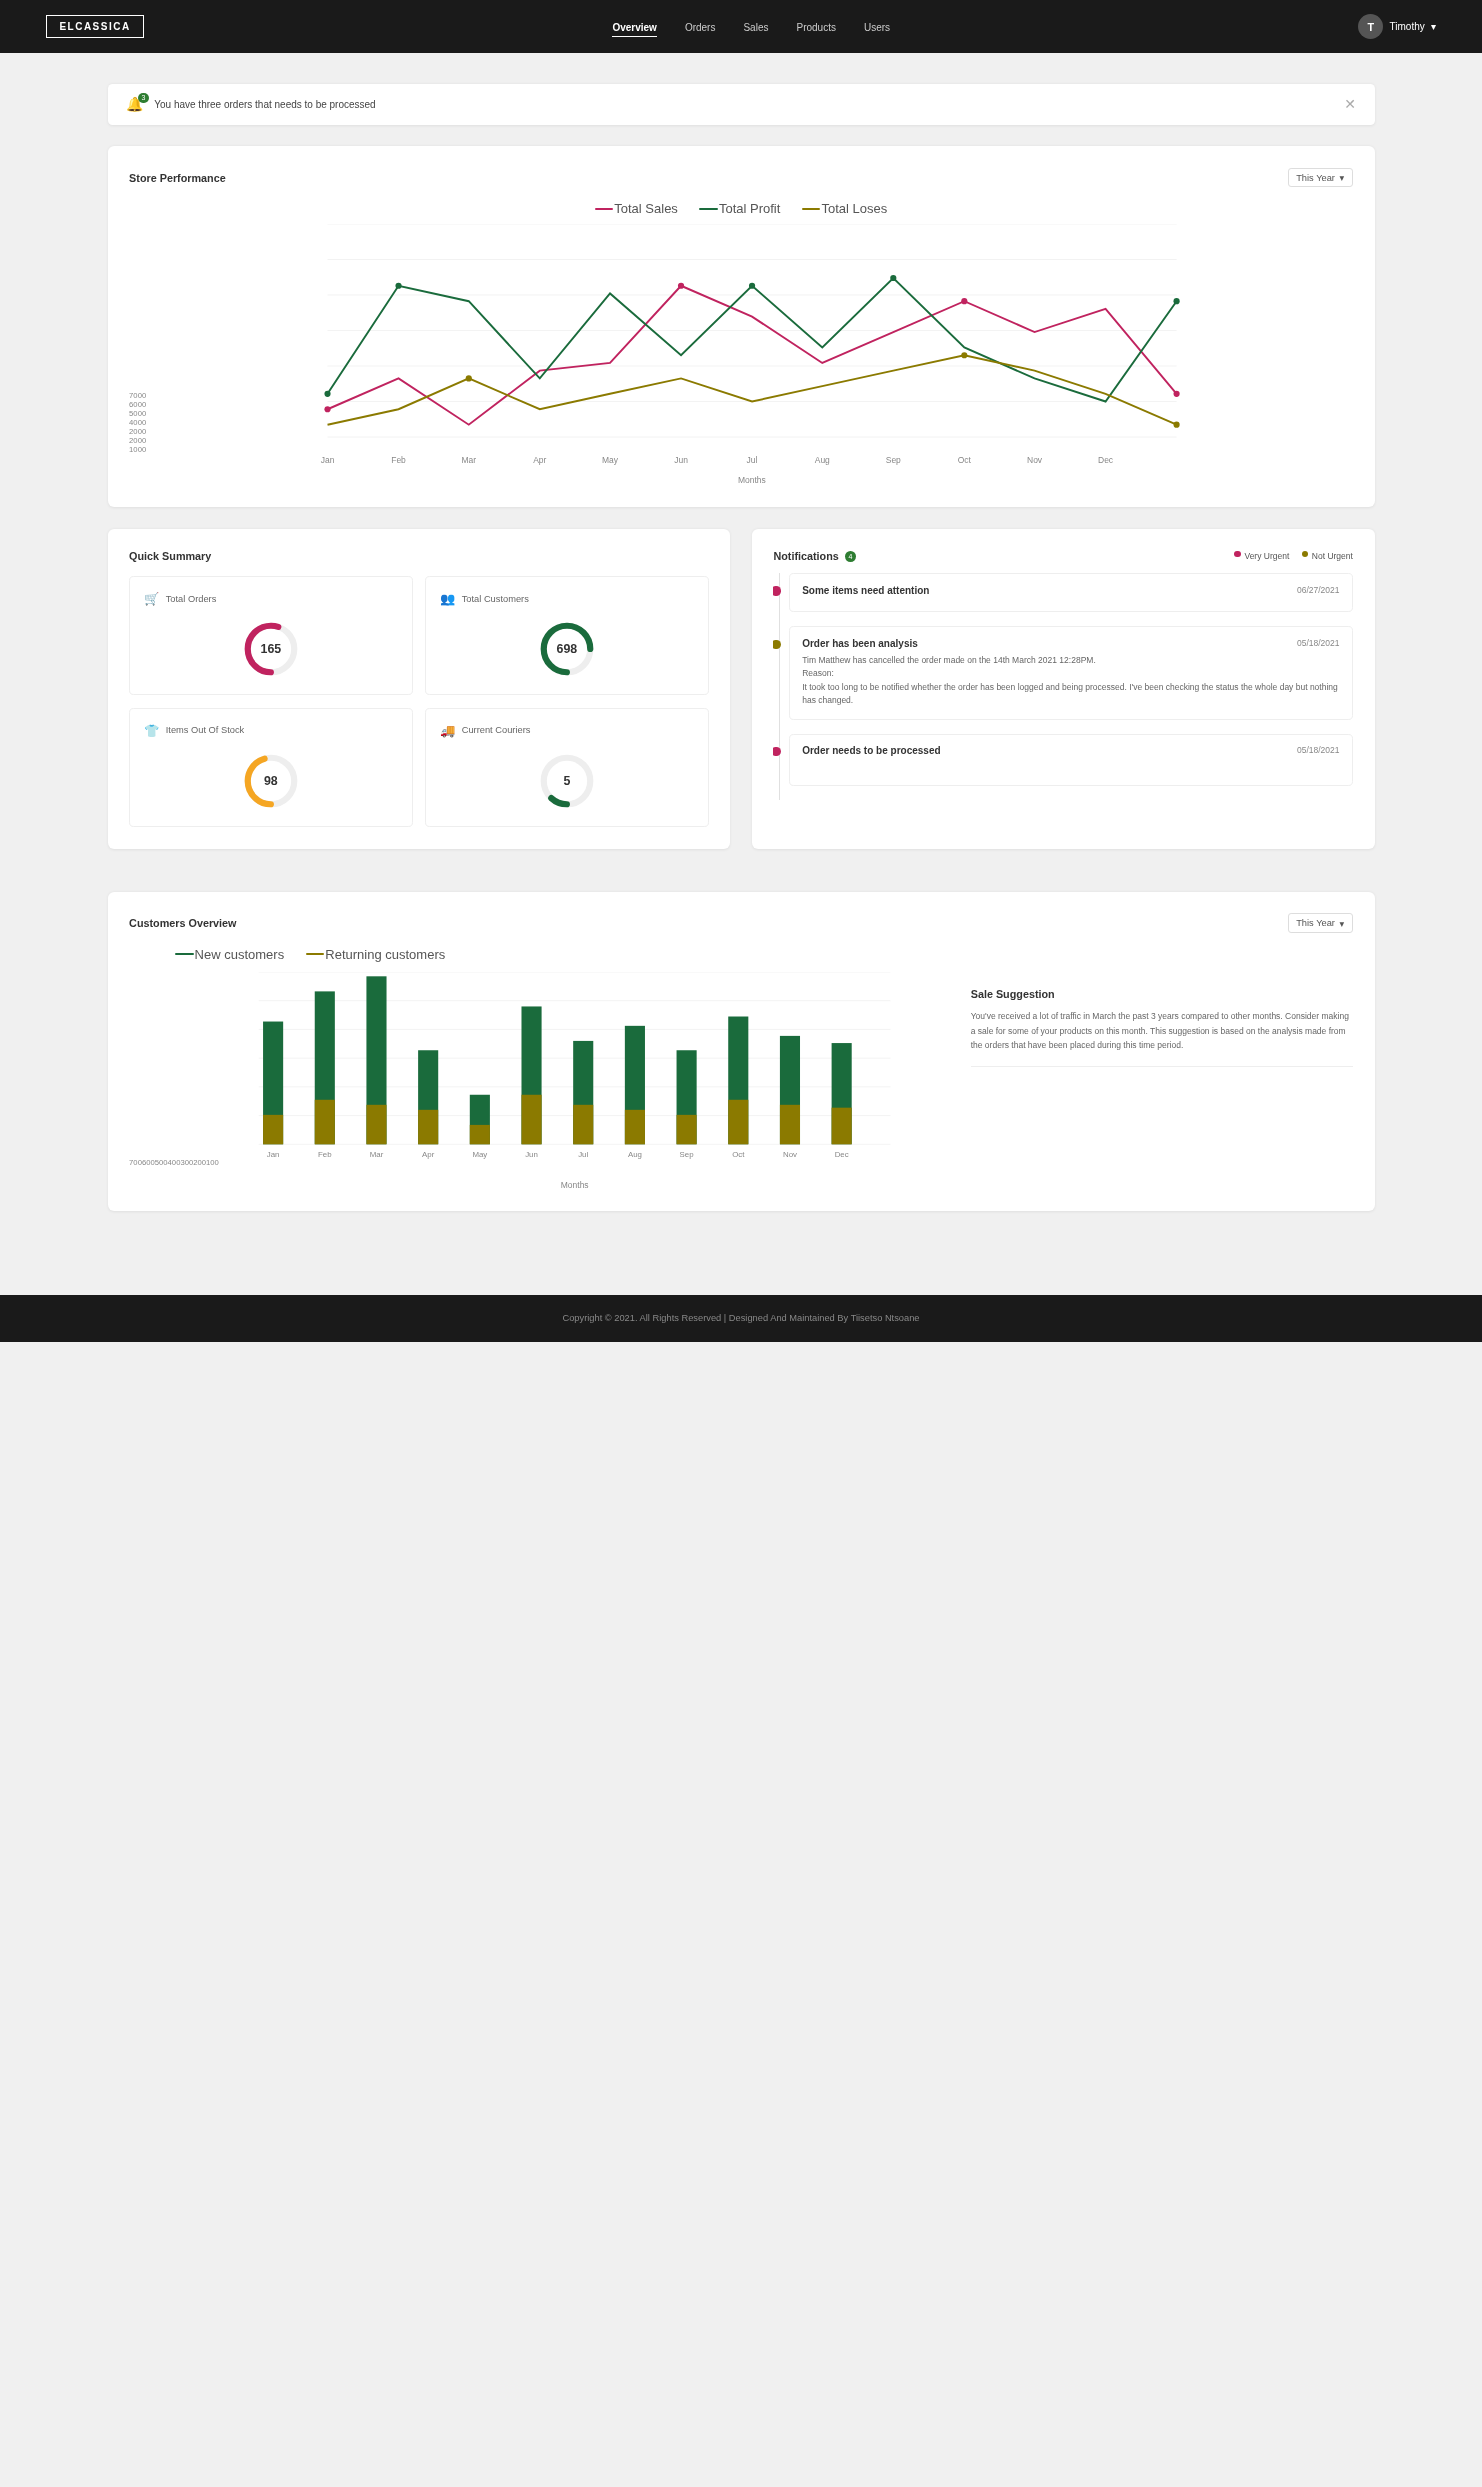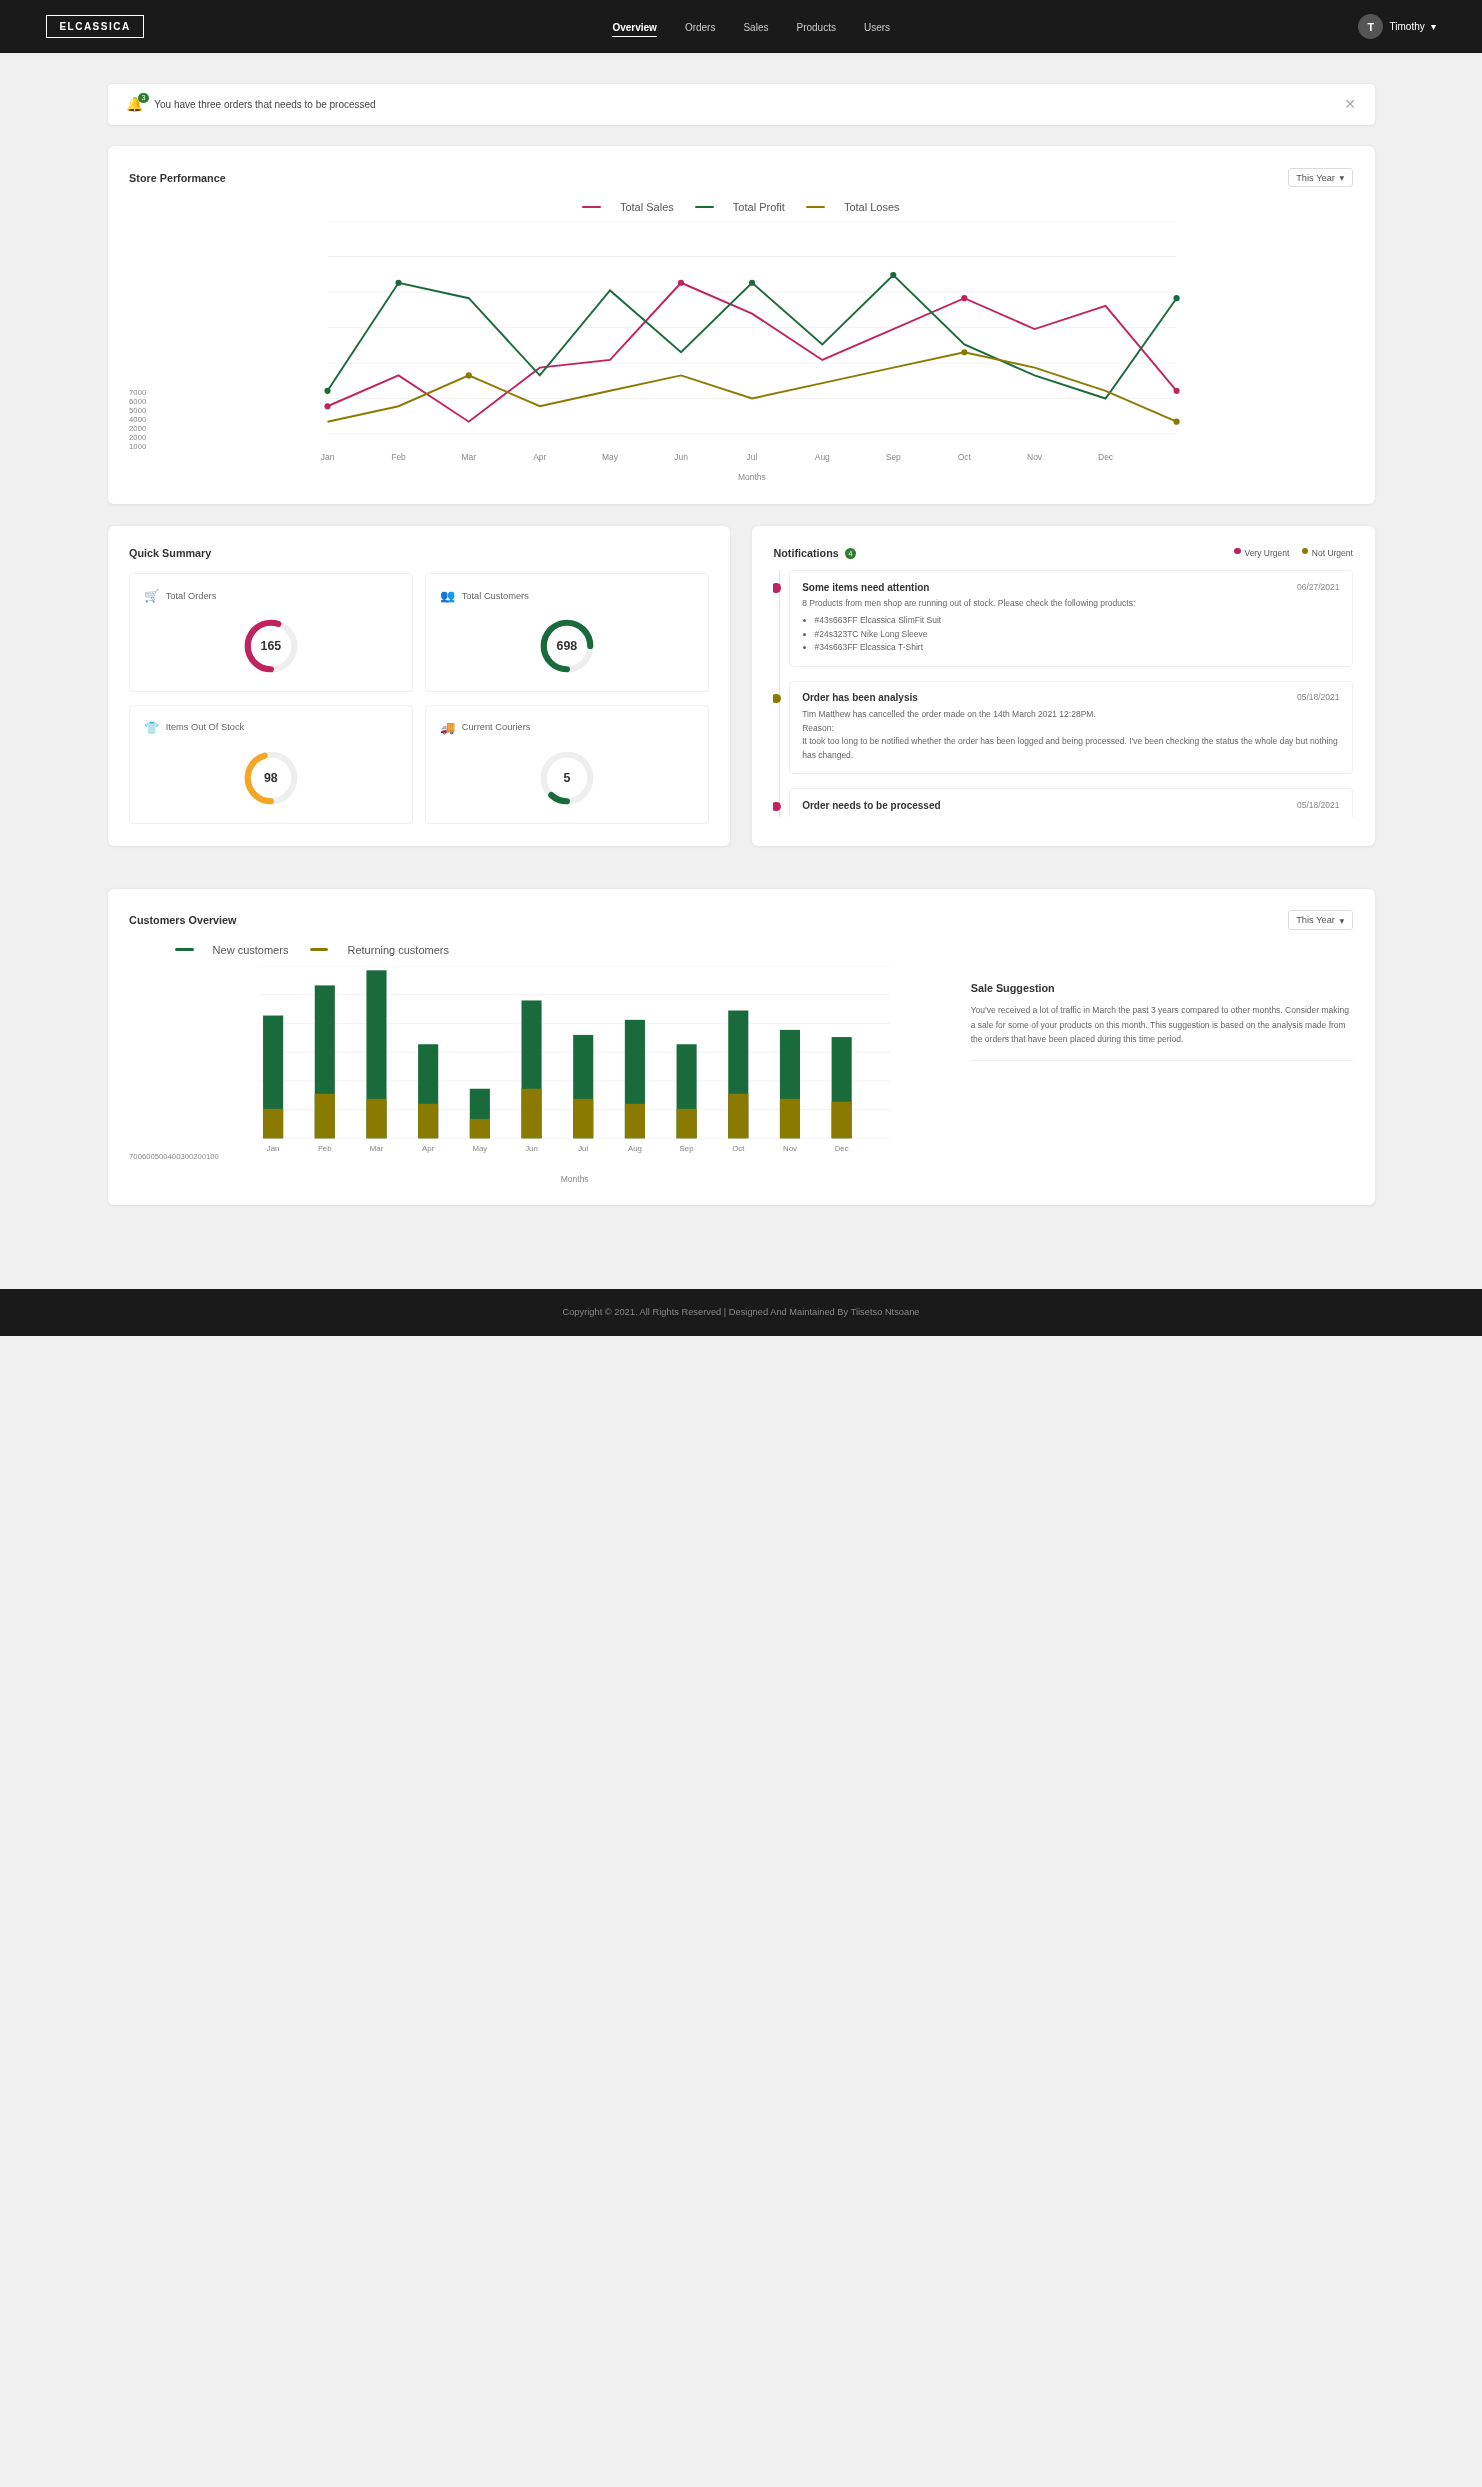--- a/index.html
+++ b/index.html
@@ -129,22 +129,22 @@
     
     .chart-legend {
       display: flex;
       gap: 21.6px;
       justify-content: center;
       margin-bottom: 7.7px;
     }
     .legend-item {
       display: flex;
       align-items: center;
-      gap: 19px;
-      font-size: 11px;
+      gap: 1px;
+      font-size: 13px;
       color: #555;
     }
     .legend-dot {
       width: 18.5px; height: 2.3px;
       border-radius: 1.5px;
     }
 
     
     .two-col {
       display: grid;
@@ -534,28 +534,20 @@
       </div>
 
       <div class="notif-timeline">
 
         <div class="notif-entry">
           <div class="notif-entry-dot" style="background:#c0235f;"></div>
           <div class="notif-entry-header">
             <span class="notif-entry-title">Some items need attention</span>
             <span class="notif-entry-date">06/27/2021</span>
           </div>
-          <div class="notif-entry-body">
-            <span>8 Products from men shop are running out of stock. Please check the following products:</span>
-            <ul>
-              <li>#43s663FF  Elcassica SlimFit Suit</li>
-              <li>#24s323TC  Nike Long Sleeve</li>
-              <li>#34s663FF  Elcassica T-Shirt</li>
-            </ul>
-          </div>
         </div>
 
         <div class="notif-entry">
           <div class="notif-entry-dot" style="background:#8b7a00;"></div>
           <div class="notif-entry-header">
             <span class="notif-entry-title">Order has been analysis</span>
             <span class="notif-entry-date">05/18/2021</span>
           </div>
           <div class="notif-entry-body" style="white-space:pre-line;">Tim Matthew has cancelled the order made on the 14th March 2021 12:28PM.
 Reason:

